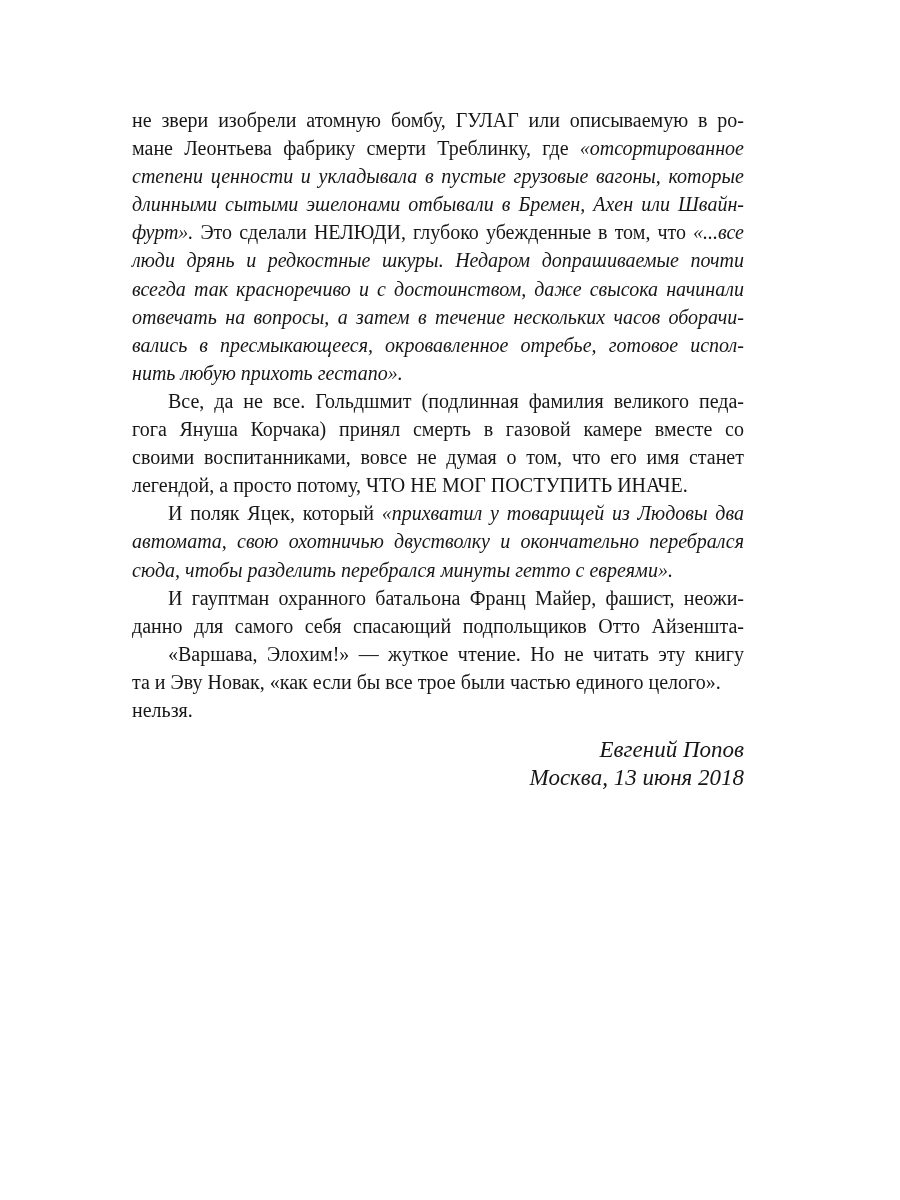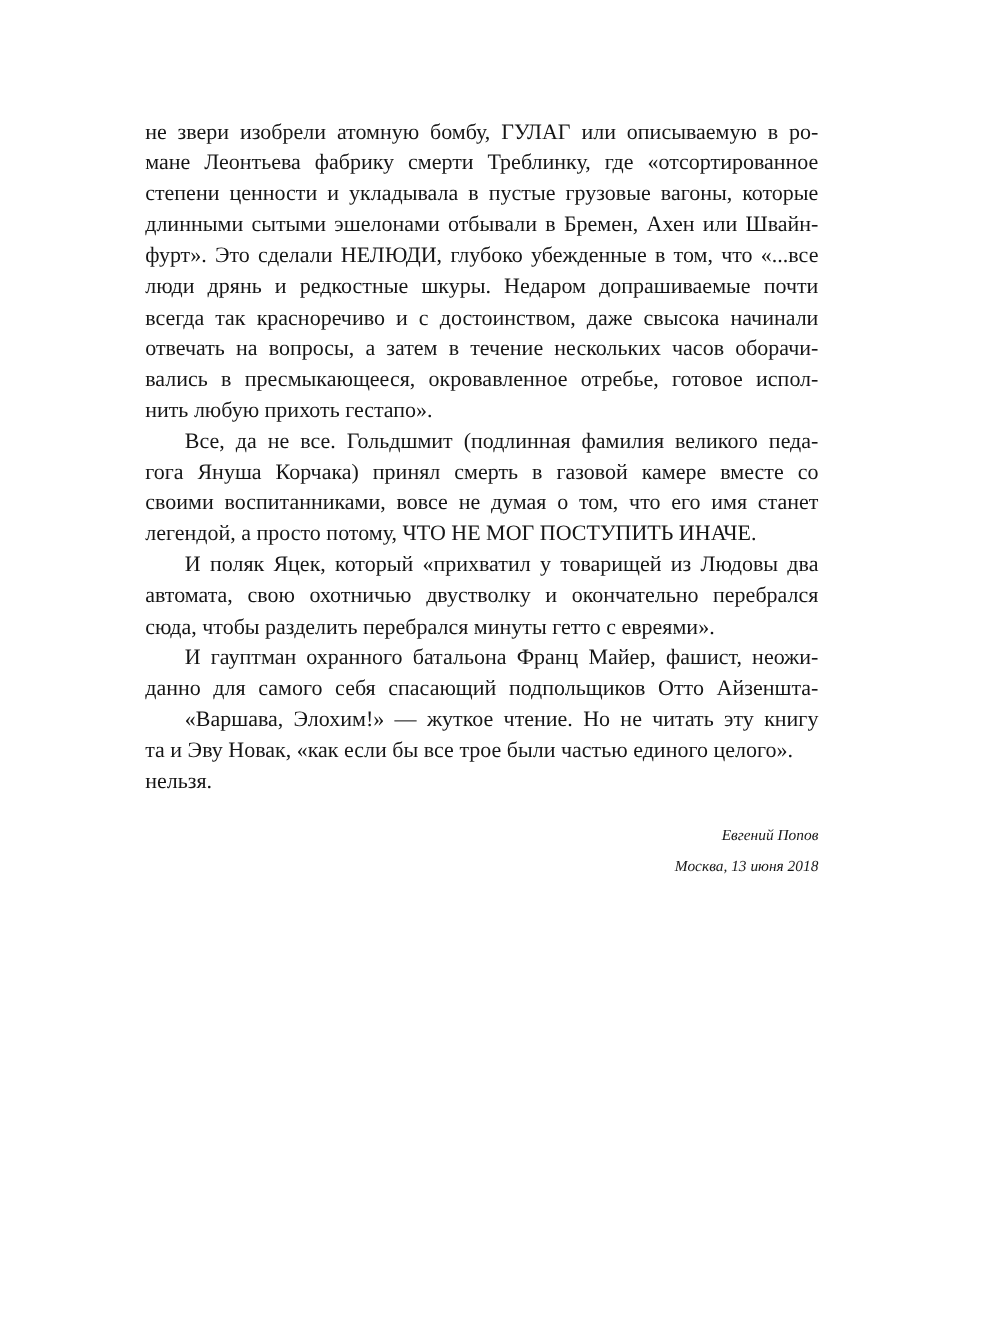--- a/index.html
+++ b/index.html
@@ -37,26 +37,26 @@
     white-space: normal;
   }
   .line.just {
     text-align: justify;
     text-align-last: justify;
   }
   .line.indent {
     text-indent: 36px;
   }
   .seg { font-style: normal; }
-  .seg.i { }
+  .seg.i { font-style: italic; }
   .signature-block {
-    margin-top: 23px;
+    margin-top: 12px;
     text-align: right;
     font-style: italic;
-    font-size: 14px;
+    font-size: 23px;
     line-height: 28.1px;
   }
   .signature-line { text-align: right; }
 </style>
 </head>
 <body style="background: rgb(255, 255, 255); color: rgb(22, 22, 22);">
 
 <div class="book-page">
   <div class="text-block">
       <div class="line just"><span class="seg">не звери изобрели атомную бомбу, ГУЛАГ или описываемую в ро-</span></div>

